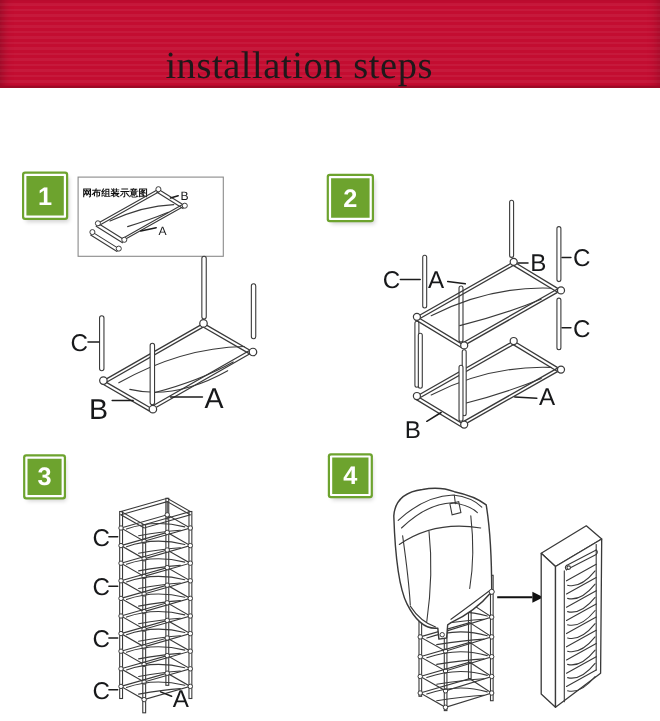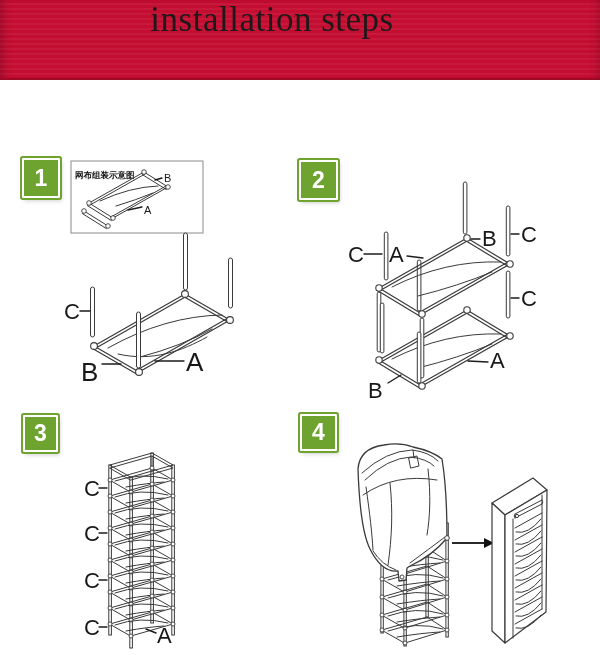--- a/index.html
+++ b/index.html
@@ -9,21 +9,21 @@
   }
   html,body{margin:0;padding:0}
   body{width:600px;height:655px;position:relative;overflow:hidden;
        background:var(--page-bg);font-family:"Liberation Sans",sans-serif}
   .banner{position:absolute;left:0;top:0;width:600px;height:80px;
           background:var(--banner-bg);
           background-image:repeating-linear-gradient(0deg,rgba(255,255,255,.05) 0 2px,rgba(255,255,255,0) 2px 5px);
           box-shadow:inset 0 -2px 0 var(--banner-edge),
                      inset 8px 0 10px -6px rgba(0,0,0,.25),
                      inset -8px 0 10px -6px rgba(0,0,0,.18);
-          display:flex;align-items:flex-start;justify-content:center}
+          display:flex;align-items:flex-end;justify-content:center}
   .banner-title{font-family:"Liberation Serif",serif;font-size:35px;
           color:var(--banner-text);padding-right:56px;letter-spacing:.5px}
   .badge{position:absolute;display:flex;align-items:center;justify-content:center;
          background:var(--badge-bg);border:2px solid #fff;
          box-shadow:0 0 0 2px var(--badge-bg),2px 3px 4px rgba(0,0,0,.18);
          color:var(--badge-text);font-weight:bold;font-size:23px;border-radius:1px}
   .diagram{position:absolute}
   .ln{stroke:var(--line-color);fill:none;stroke-width:1.2;stroke-linecap:round}
   .thin{stroke-width:1}
   .ldr{stroke:#1c1c1c;stroke-width:1.4;fill:none;stroke-linecap:round}

